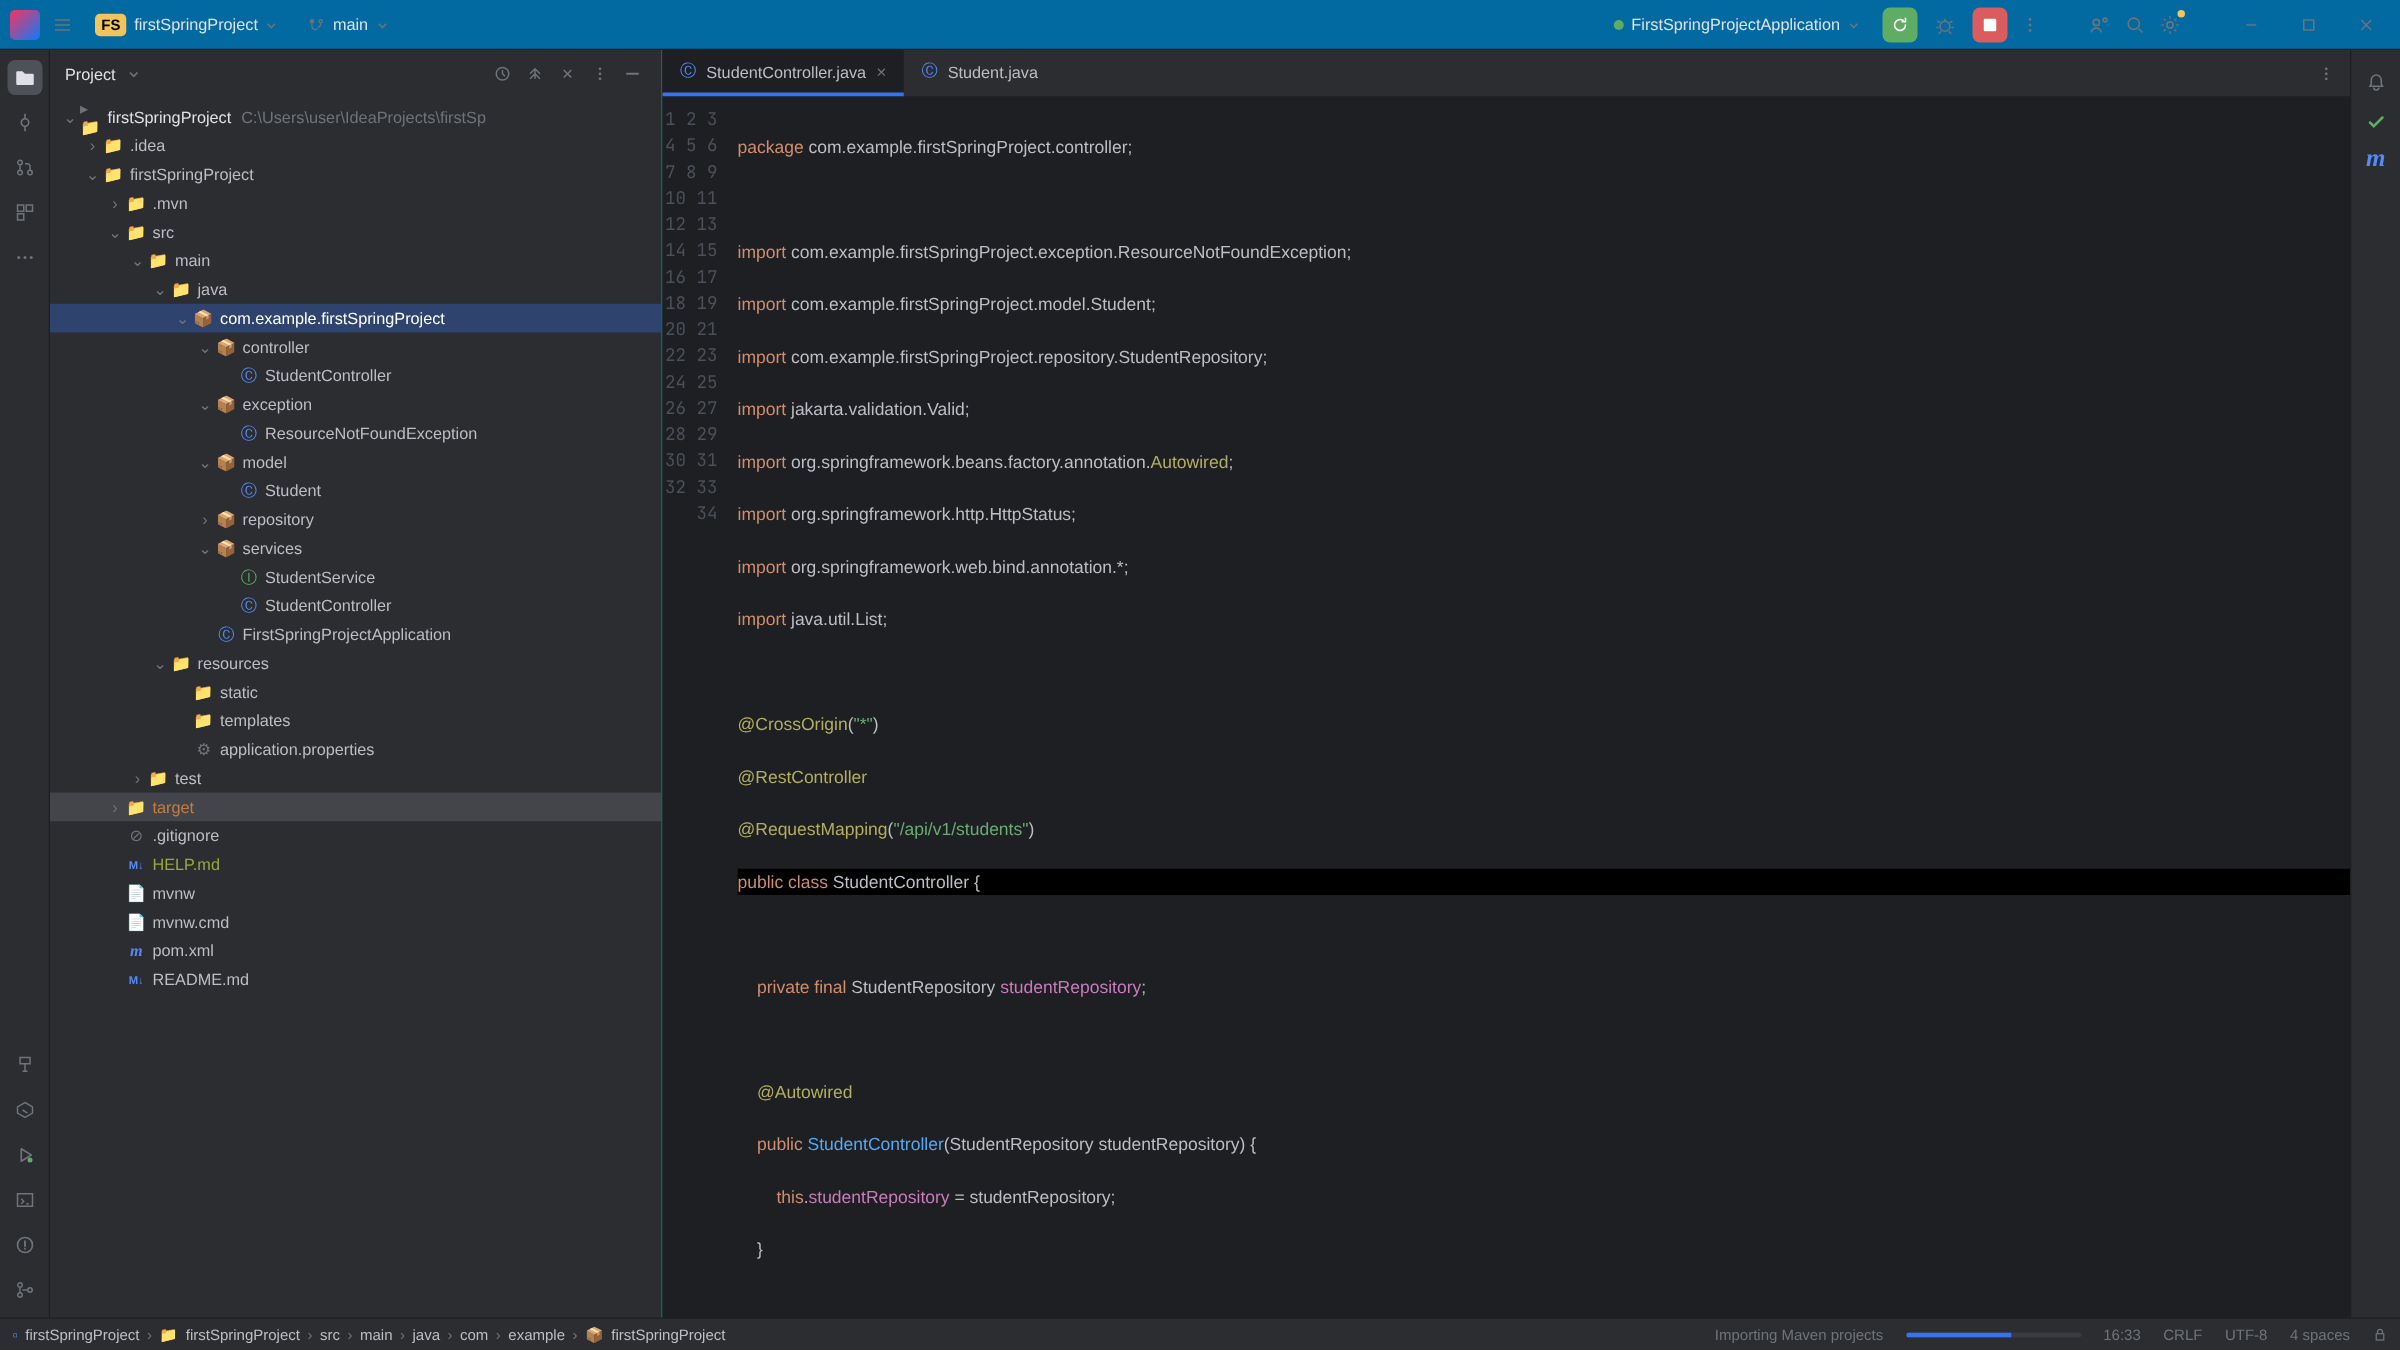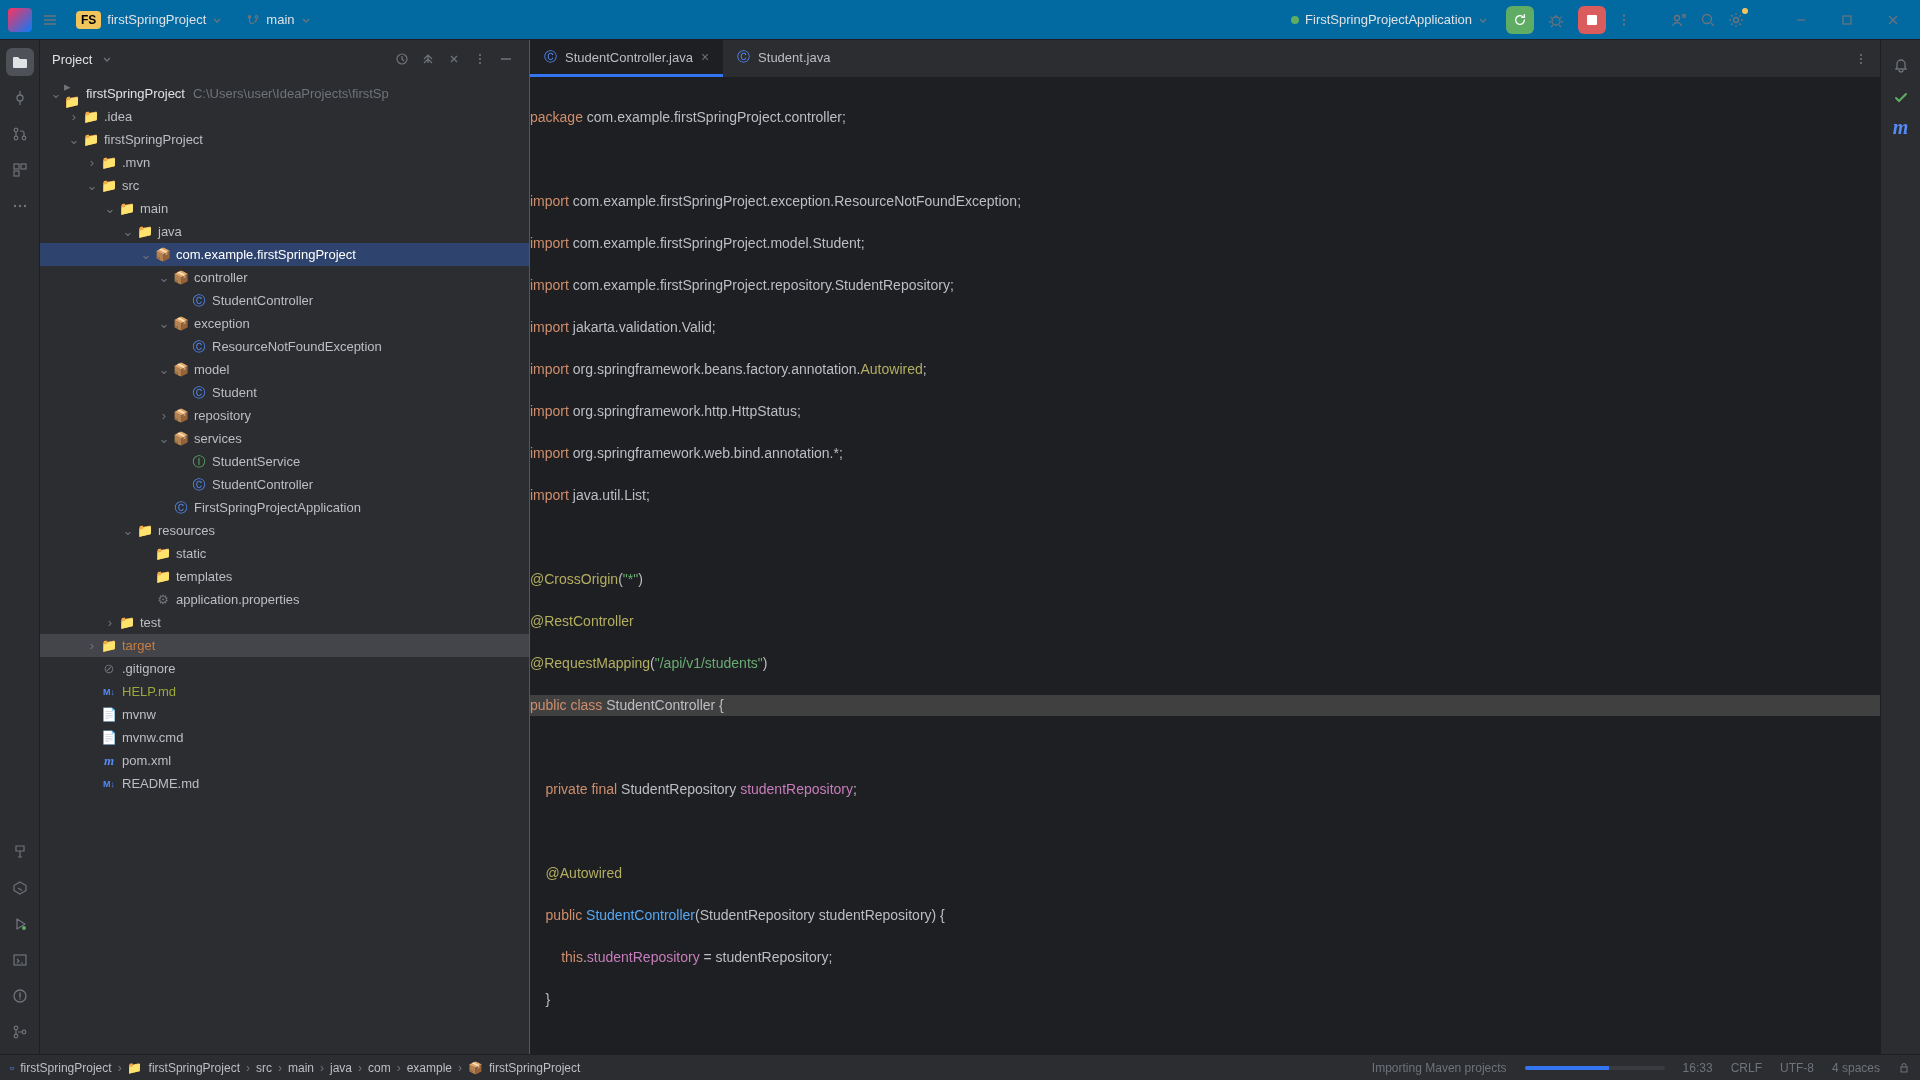--- a/index.html
+++ b/index.html
@@ -42,21 +42,21 @@
 .editor-area { flex: 1; display: flex; flex-direction: column; background: #1e1f22; min-width: 0; }
 .tabs { height: 38px; display: flex; background: #2b2d30; border-bottom: 1px solid #1e1f22; }
 .tab { display: flex; align-items: center; padding: 0 14px; gap: 8px; cursor: pointer; font-size: 13px; color: #bcbec4; border-bottom: 3px solid transparent; }
 .tab.active { border-bottom-color: #3574f0; background: #1e1f22; }
 .tab-close { color: #6f737a; font-size: 14px; }
 .tabs-actions { margin-left: auto; display: flex; align-items: center; padding-right: 8px; }
 .code-wrap { flex: 1; display: flex; overflow: hidden; }
 .gutter { width: 60px; text-align: right; padding-right: 16px; color: #4b5059; font-size: 14px; font-family: 'JetBrains Mono', Consolas, monospace; padding-top: 8px; line-height: 21px; }
 .code { flex: 1; padding-top: 8px; font-family: 'JetBrains Mono', Consolas, monospace; font-size: 14px; line-height: 21px; white-space: pre; overflow: hidden; }
 .code-line { height: 21px; }
-.code-line.hl { background: #404040; }
+.code-line.hl { background: #000000; }
 .kw { color: #cf8e6d; }
 .str { color: #6aab73; }
 .ann { color: #b3ae60; }
 .fn { color: #56a8f5; }
 .field { color: #c77dbb; }
 .rightbar { width: 40px; background: #2b2d30; border-left: 1px solid #1e1f22; display: flex; flex-direction: column; align-items: center; padding-top: 12px; gap: 10px; }
 .m-icon { color: #548af7; font-size: 20px; font-style: italic; font-weight: bold; font-family: serif; }
 .check-icon { color: #5fad65; }
 .statusbar { height: 26px; background: #2b2d30; border-top: 1px solid #1e1f22; display: flex; align-items: center; padding: 0 10px; font-size: 12px; }
 .breadcrumb { display: flex; align-items: center; gap: 6px; color: #6f737a; }
@@ -447,20 +447,55 @@
         <div class="pa-btn">
             <svg width="14" height="14" viewBox="0 0 14 14">
               <circle cx="7" cy="3" r="1.1" fill="#6f737a"></circle>
               <circle cx="7" cy="7" r="1.1" fill="#6f737a"></circle>
               <circle cx="7" cy="11" r="1.1" fill="#6f737a"></circle>
             </svg>
           </div>
       </div>
     </div>
     <div class="code-wrap">
+      <div class="gutter">
+1
+2
+3
+4
+5
+6
+7
+8
+9
+10
+11
+12
+13
+14
+15
+16
+17
+18
+19
+20
+21
+22
+23
+24
+25
+26
+27
+28
+29
+30
+31
+32
+33
+34</div>
       <div class="code">
 <div class="code-line"><span class="kw">package</span> com.example.firstSpringProject.controller;</div>
 <div class="code-line"></div>
 <div class="code-line"><span class="kw">import</span> com.example.firstSpringProject.exception.ResourceNotFoundException;</div>
 <div class="code-line"><span class="kw">import</span> com.example.firstSpringProject.model.Student;</div>
 <div class="code-line"><span class="kw">import</span> com.example.firstSpringProject.repository.StudentRepository;</div>
 <div class="code-line"><span class="kw">import</span> jakarta.validation.Valid;</div>
 <div class="code-line"><span class="kw">import</span> org.springframework.beans.factory.annotation.<span class="ann">Autowired</span>;</div>
 <div class="code-line"><span class="kw">import</span> org.springframework.http.HttpStatus;</div>
 <div class="code-line"><span class="kw">import</span> org.springframework.web.bind.annotation.*;</div>

